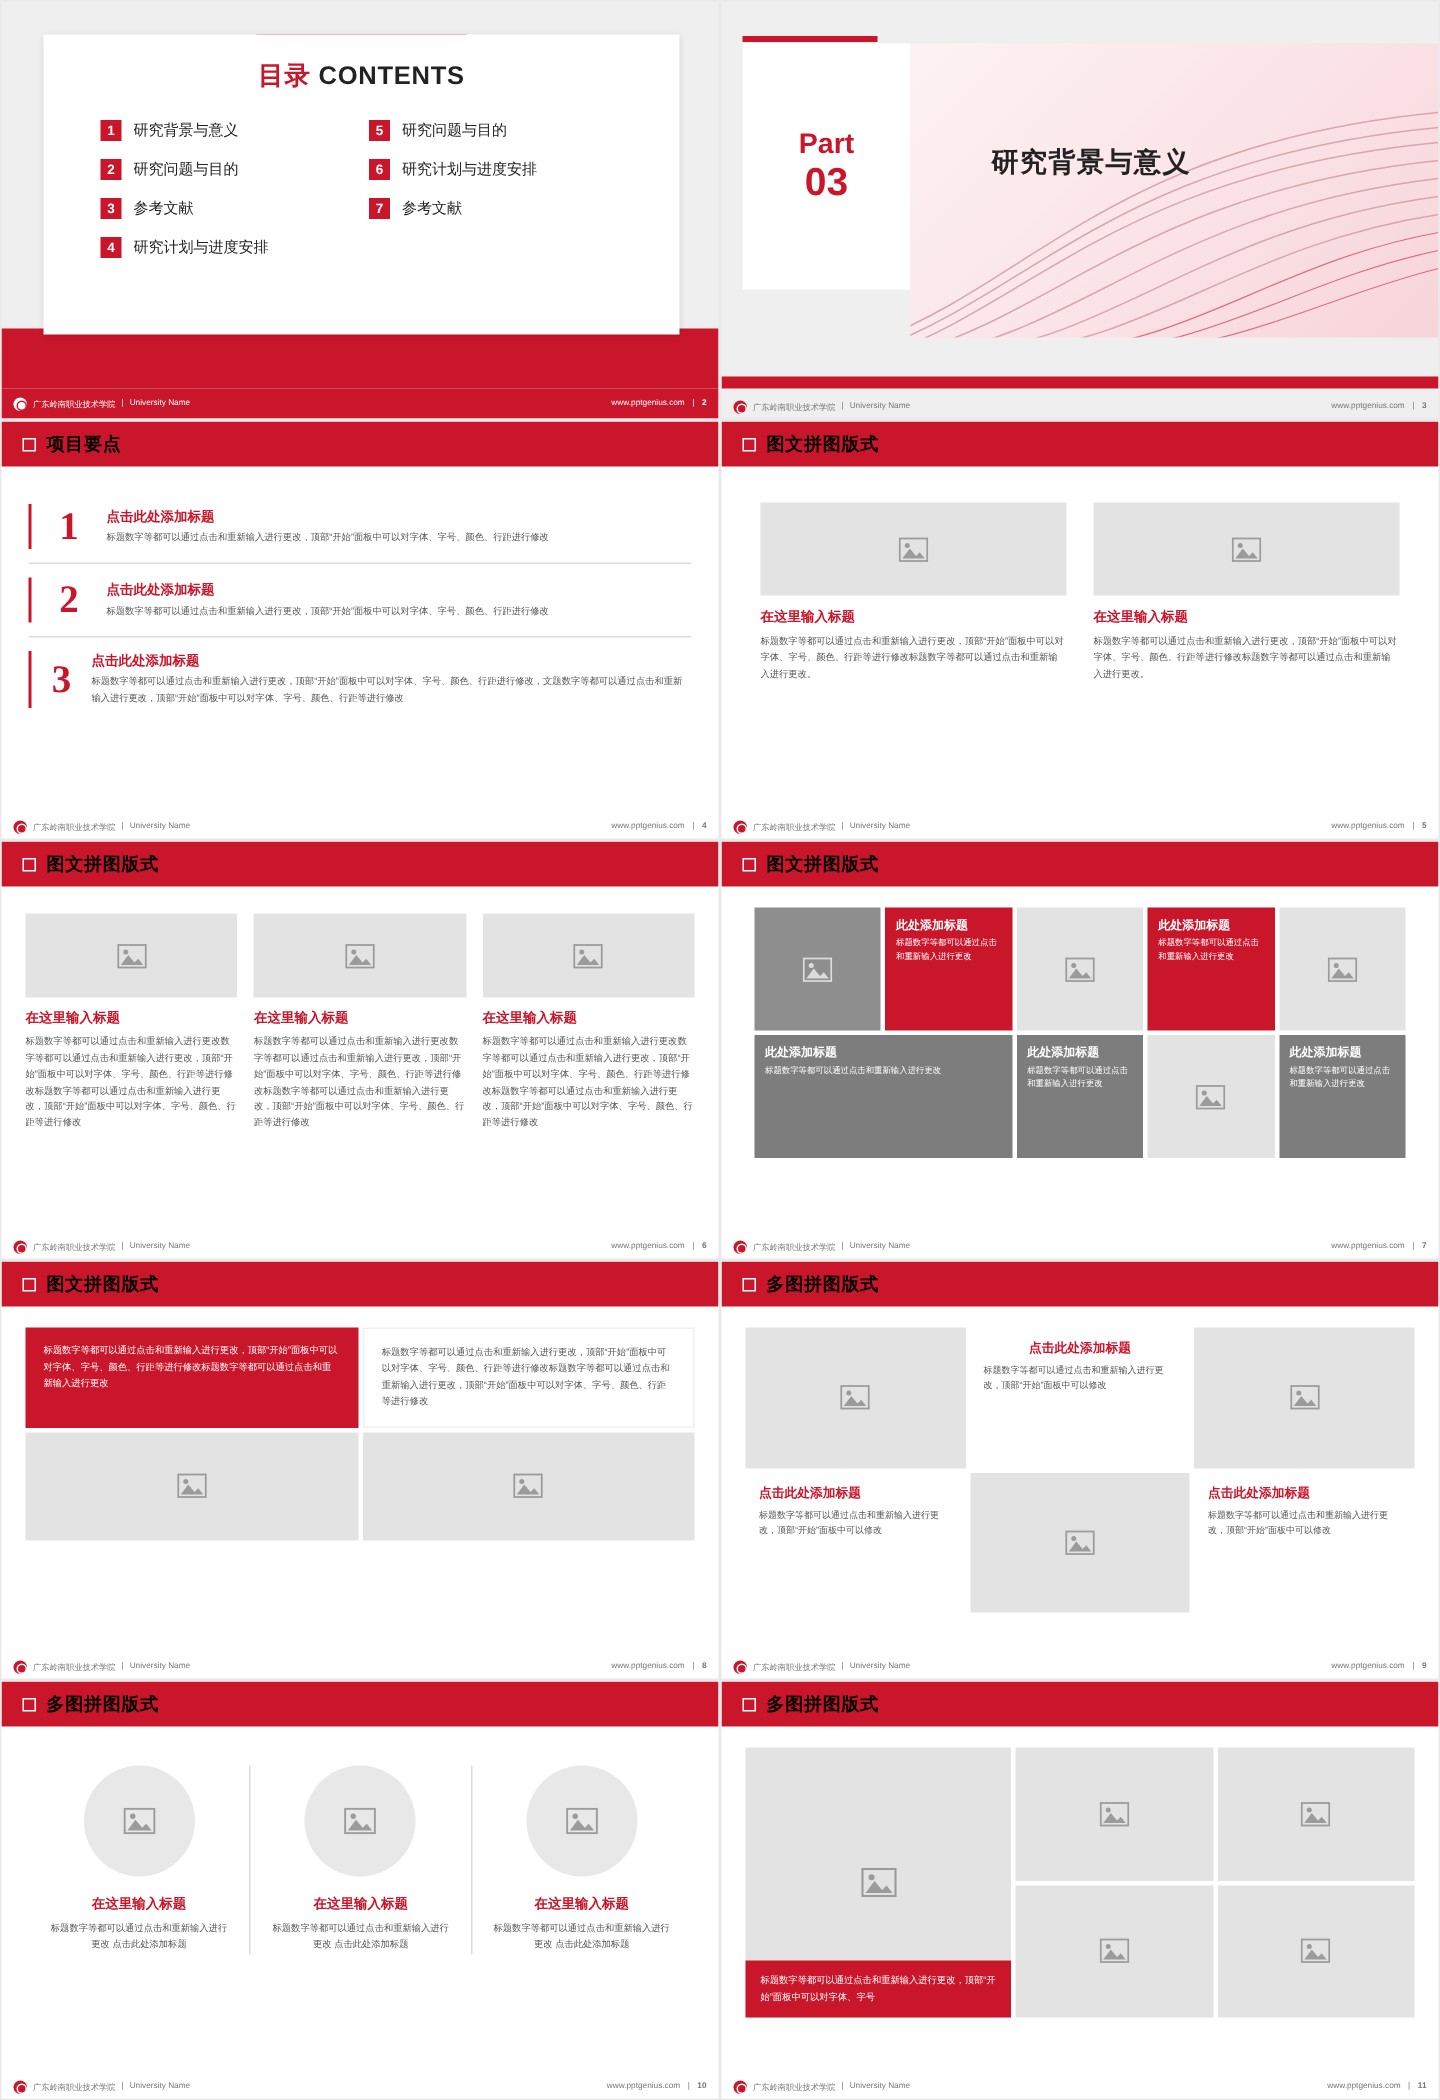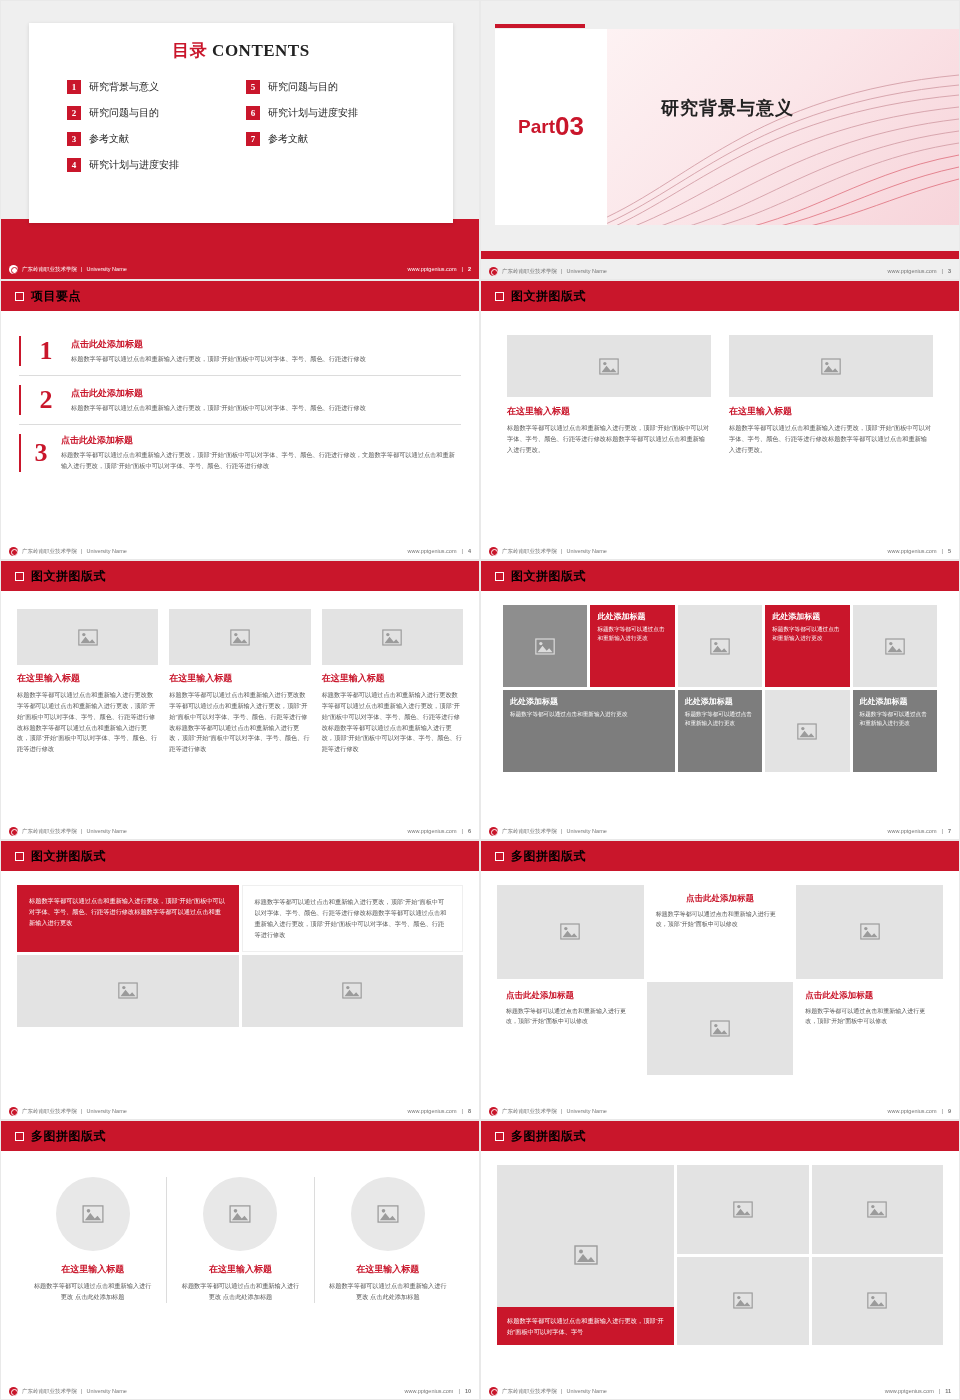--- a/index.html
+++ b/index.html
@@ -60,40 +60,39 @@
   .titlebar .tt { font-size: 12px; font-weight: bold; letter-spacing: .5px; }
 
   
   .s2 { background: #efefef; }
   .s2 .redband { position: absolute; left: 0; bottom: 20px; width: 100%; height: 40px; background: #c9162b; }
   .s2 .card {
     position: absolute; left: 28px; top: 22px;
     width: 424px; height: 200px; background: #fff;
     box-shadow: 0 1px 4px rgba(0,0,0,.12);
     padding: 16px 26px;
-    font-family: Liberation Serif, serif;
   }
   .s2 .redtop { position: absolute; left: 170px; top: 22px; width: 140px; height: 3px; background: #c9162b; }
   .s2 h1 { text-align: center; font-size: 17px; margin-bottom: 18px; letter-spacing: .5px; }
   .s2 h1 .cn { color: #c9162b; font-weight: bold; }
   .s2 h1 .en { color: #222; font-weight: bold; }
   .toc { display: grid; grid-template-columns: 1fr 1fr; column-gap: 10px; row-gap: 12px; padding: 0 12px; }
   .toc-item { display: flex; align-items: center; gap: 8px; }
   .toc-num {
     width: 14px; height: 14px; background: #c9162b; color: #fff;
     font-size: 9px; display: flex; align-items: center; justify-content: center;
     font-weight: bold; flex: 0 0 auto;
   }
   .toc-label { font-size: 10px; color: #222; }
 
   
   .s3 { background: #efefef; }
   .s3 .leftpanel {
-    position: absolute; left: 14px; top: 28px; width: 112px; height: 196px;
-    background: #fff; display: flex; flex-direction: row;
+    position: absolute; left: 14px; top: 28px; width: 112px; height: 164px;
+    background: #fff; display: flex; flex-direction: column;
     align-items: center; justify-content: center;
   }
   .s3 .topline { position: absolute; left: 14px; top: 23px; width: 90px; height: 4px; background: #c9162b; }
   .s3 .part-w { font-size: 19px; color: #c9162b; font-weight: bold; line-height: 1.1; }
   .s3 .part-n { font-size: 26px; color: #c9162b; font-weight: bold; line-height: 1.05; }
   .s3 .rightpanel {
     position: absolute; left: 126px; top: 28px; right: 0; height: 196px;
     background: linear-gradient(135deg,#fdf2f3 0%,#fbe6e9 45%,#f7d4da 100%);
     overflow: hidden;
   }

